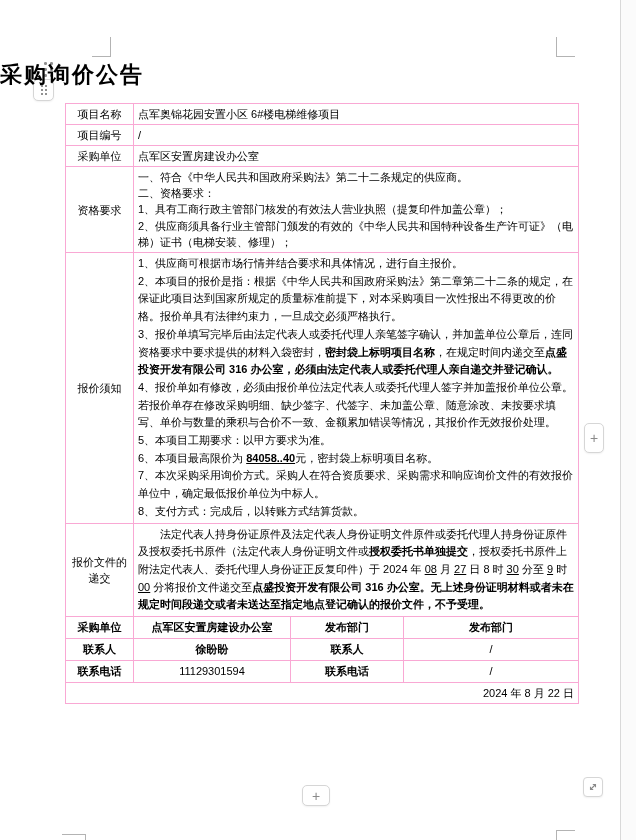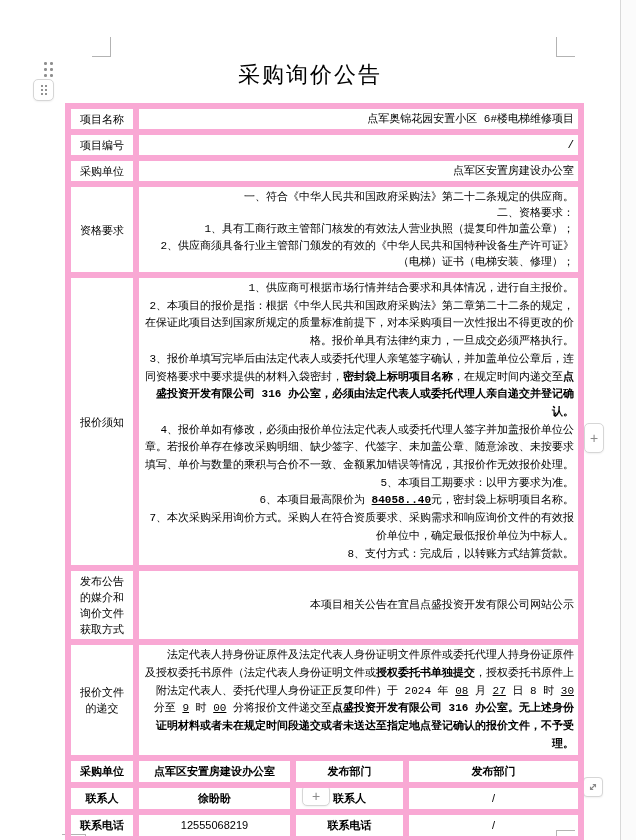--- a/index.html
+++ b/index.html
@@ -32,36 +32,36 @@
   .drag-handle{left:33px;top:79px;width:21px;height:22px;}
   .grip{display:grid;grid-template-columns:repeat(2,4px);grid-auto-rows:4px;gap:0;}
   .grip i{width:2px;height:2px;border-radius:50%;background:#6d6d6d;margin:1px;}
   .plus-right{left:584px;top:423px;width:20px;height:30px;font-size:14px;line-height:1;}
   .plus-bottom{left:302px;top:785px;width:28px;height:21px;font-size:14px;line-height:1;}
   .resize-btn{left:583px;top:777px;width:20px;height:20px;border-radius:4px;}
 
   
   .doc-title{
     position:absolute;left:0;top:60px;width:620px;
-    text-align:center;font-size:22px;font-weight:normal;letter-spacing:2px;
+    font-size:22px;font-weight:bold;letter-spacing:2px;
   }
   table.doc{
     position:absolute;left:65px;top:103px;
     border-collapse:collapse;table-layout:fixed;width:513px;
     font-size:11px;
   }
   table.doc td{
-    border:6px solid #f9a8d4;
+    border:1px solid #f9a8d4;
     vertical-align:middle;
     padding:2px 4px;
     line-height:16px;
     word-break:break-all;
   }
   td.lbl{text-align:center;padding:2px 1px;}
-  td.val{text-align:right;font-family:Liberation Mono, monospace;}
+  td.val{text-align:left;}
   td.ctr{text-align:center;}
   .qual div{line-height:16.2px;}
   .rich p{margin:0;line-height:17.7px;}
   .submission p{margin:0;line-height:17.7px;text-indent:2em;}
   .media-val{line-height:15px;}
   tr.footer td{font-weight:bold;line-height:17px;}
   tr.footer td.normal{font-weight:normal;}
   td.date-cell{text-align:right;font-weight:normal;padding-right:5px;line-height:17px;}
 </style>
 </head>
@@ -146,44 +146,40 @@
       <p><span>2、本项目的报价是指：根据《中华人民共和国政府采购法》第二章第二十二条的规定，在保证此项目达到国家所规定的质量标准前提下，对本采购项目一次性报出不得更改的价格。报价单具有法律约束力，一旦成交必须严格执行。</span></p>
       <p><span>3、报价单填写完毕后由法定代表人或委托代理人亲笔签字确认，并加盖单位公章后，连同资格要求中要求提供的材料入袋密封，</span><span style="font-weight: bold;">密封袋上标明项目名称</span><span>，在规定时间内递交至</span><span style="font-weight: bold;">点盛投资开发有限公司 316 办公室，必须由法定代表人或委托代理人亲自递交并登记确认。</span></p>
       <p><span>4、报价单如有修改，必须由报价单位法定代表人或委托代理人签字并加盖报价单位公章。若报价单存在修改采购明细、缺少签字、代签字、未加盖公章、随意涂改、未按要求填写、单价与数量的乘积与合价不一致、金额累加错误等情况，其报价作无效报价处理。</span></p>
       <p><span>5、本项目工期要求：以甲方要求为准。</span></p>
       <p><span>6、本项目最高限价为 </span><span style="font-weight: bold; text-decoration: underline;">84058..40</span><span>元，密封袋上标明项目名称。</span></p>
       <p><span>7、本次采购采用询价方式。采购人在符合资质要求、采购需求和响应询价文件的有效报价单位中，确定最低报价单位为中标人。</span></p>
       <p><span>8、支付方式：完成后，以转账方式结算货款。</span></p>
     </td>
   </tr>
   <tr>
-    <td class="lbl">发布公告的媒介和询价文件获取方式</td>
-    <td class="val media-val" colspan="3">本项目相关公告在宜昌点盛投资开发有限公司网站公示</td>
-  </tr>
-  <tr>
     <td class="lbl">报价文件的递交</td>
     <td class="val submission" colspan="3">
       <p><span>法定代表人持身份证原件及法定代表人身份证明文件原件或委托代理人持身份证原件及授权委托书原件（法定代表人身份证明文件或</span><span style="font-weight: bold;">授权委托书单独提交</span><span>，授权委托书原件上附法定代表人、委托代理人身份证正反复印件）于 2024 年 </span><span style="text-decoration: underline;">08</span><span> 月 </span><span style="text-decoration: underline;">27</span><span> 日 8 时 </span><span style="text-decoration: underline;">30</span><span> 分至 </span><span style="text-decoration: underline;">9</span><span> 时 </span><span style="text-decoration: underline;">00</span><span> 分将报价文件递交至</span><span style="font-weight: bold;">点盛投资开发有限公司 316 办公室。无上述身份证明材料或者未在规定时间段递交或者未送达至指定地点登记确认的报价文件，不予受理。</span></p>
     </td>
   </tr>
   <tr class="footer">
     <td class="ctr">采购单位</td>
     <td class="ctr">点军区安置房建设办公室</td>
     <td class="ctr">发布部门</td>
     <td class="ctr">发布部门</td>
   </tr>
   <tr class="footer">
     <td class="ctr">联系人</td>
     <td class="ctr">徐盼盼</td>
     <td class="ctr">联系人</td>
     <td class="ctr normal">/</td>
   </tr>
   <tr class="footer">
     <td class="ctr">联系电话</td>
-    <td class="ctr normal">12555068219</td>
+    <td class="ctr normal">11129301594</td>
     <td class="ctr">联系电话</td>
     <td class="ctr normal">/</td>
   </tr>
   <tr>
     <td class="date-cell" colspan="4">2024 年 8 月 22 日</td>
   </tr>
 </tbody>
   </table>
 
 </body></html>

